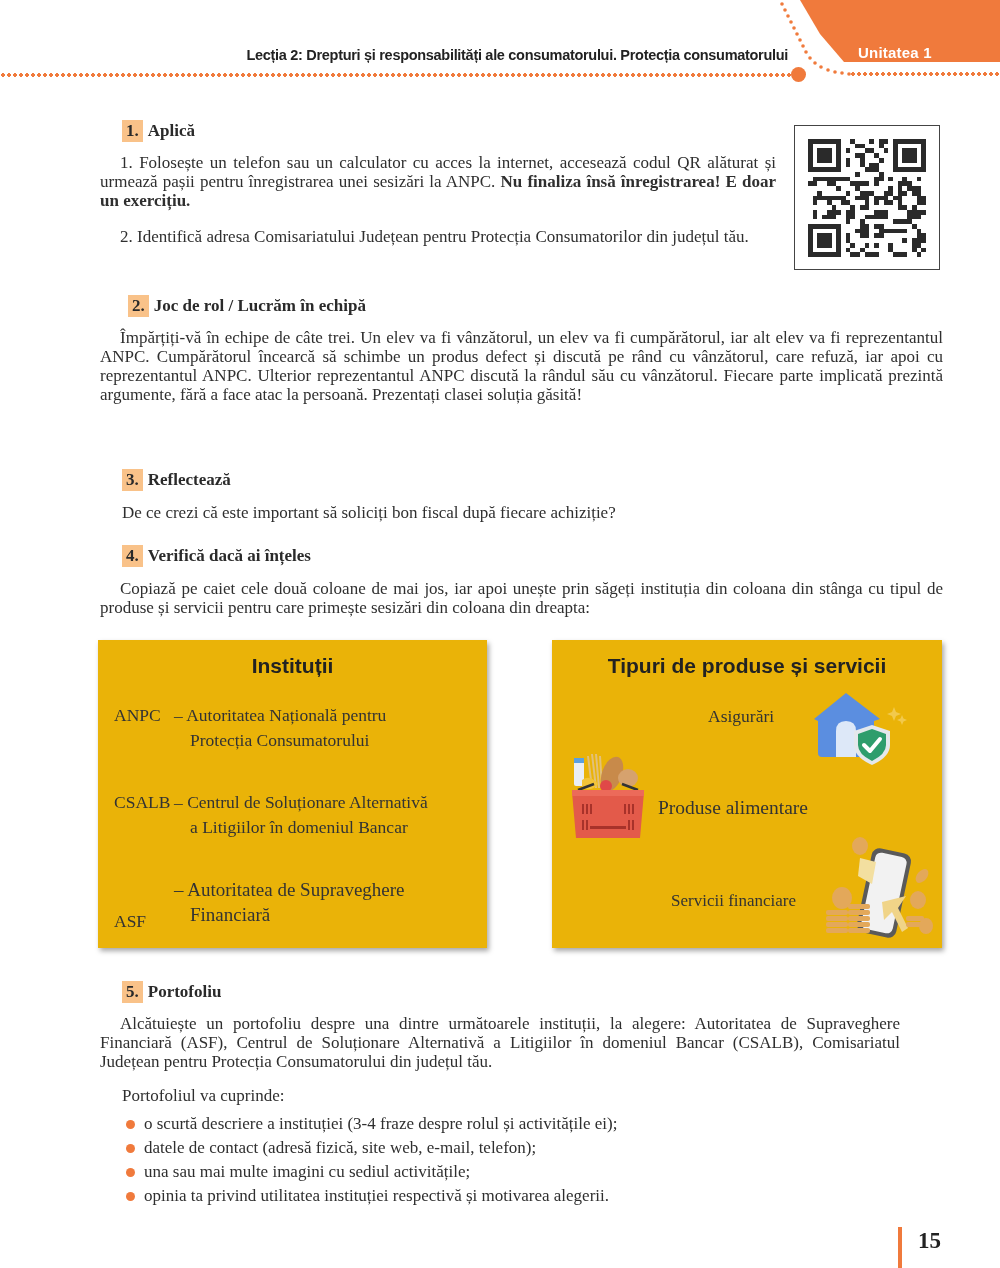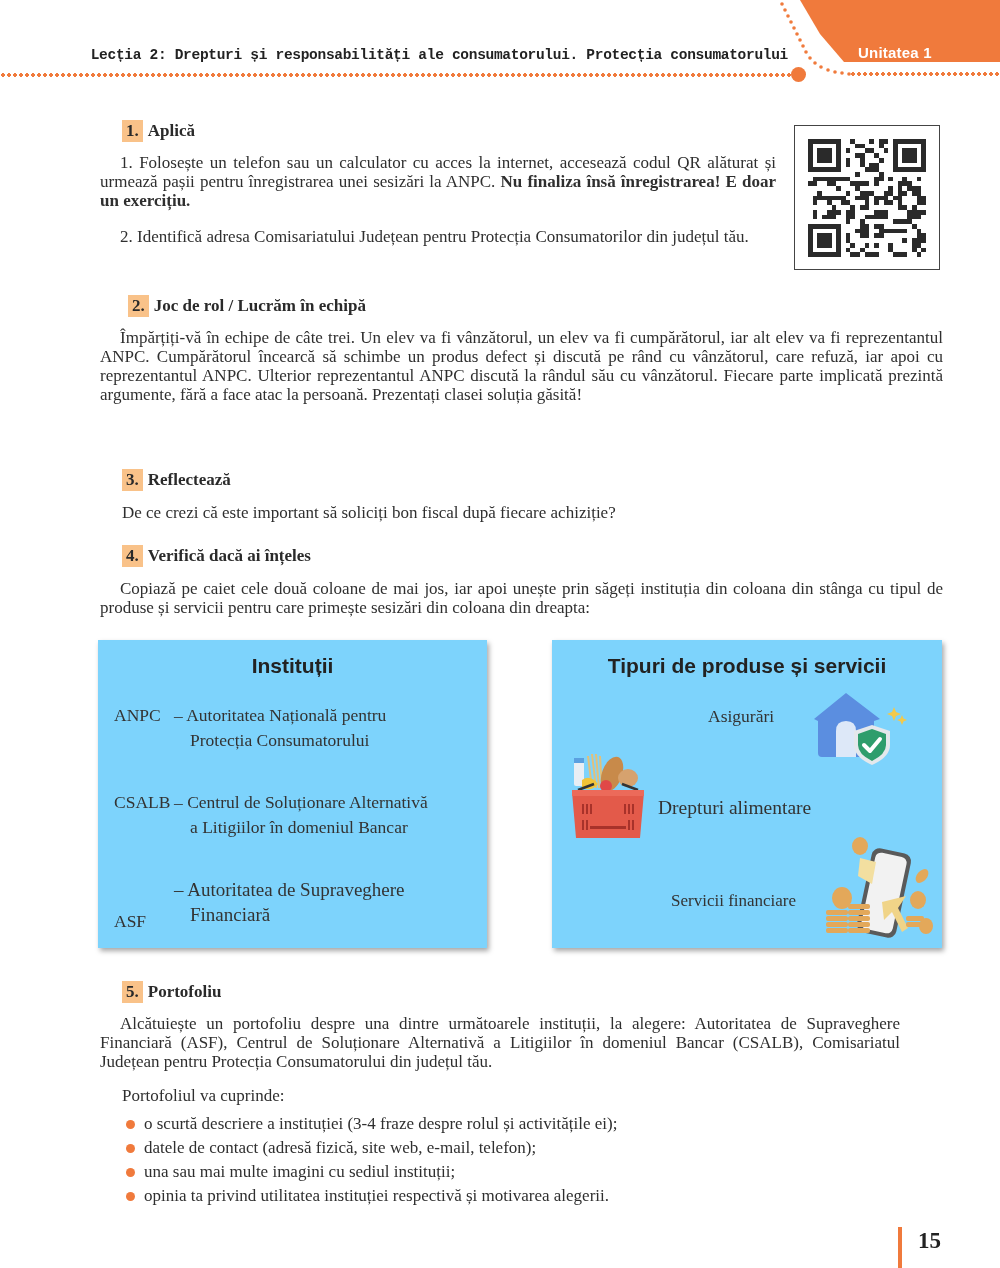--- a/index.html
+++ b/index.html
@@ -14,21 +14,21 @@
     background: #f07a3c;
     clip-path: polygon(0 0, 100% 0, 100% 100%, 44px 100%, 20px 55%, 0 0);
   }
   .unit-label {
     position: absolute; left: 858px; top: 44px; color: #fff;
     font-family: "Liberation Sans", "DejaVu Sans", sans-serif;
     font-weight: bold; font-size: 15px; letter-spacing: 0.2px;
   }
   .lesson-title {
     position: absolute; right: 212px; top: 47px;
-    font-family: Liberation Mono, monospace;
+    font-family: Liberation Sans, sans-serif;
     font-weight: bold; font-size: 14.5px; color: #222; letter-spacing: -0.3px; text-align: right;
   }
   .dot-line {
     position: absolute; top: 73px; height: 4px;
     background-image: radial-gradient(circle, #f07a3c 1.6px, transparent 1.9px);
     background-size: 6px 4px; background-repeat: repeat-x;
   }
   .dot-line.left { left: 0; width: 792px; }
   .dot-line.right { left: 850px; width: 150px; top: 72px; }
   .big-dot {
@@ -51,21 +51,21 @@
   .para .indent { display: inline-block; width: 20px; }
   .para b { font-weight: bold; }
   
   .qr-box {
     position: absolute; left: 794px; top: 125px; width: 146px; height: 145px;
     border: 1.5px solid #444; box-sizing: border-box; background: #fff;
   }
   .qr-box svg { position: absolute; left: 13px; top: 13px; }
   
   .card {
-    position: absolute; background: #7dd3fc;
+    position: absolute; background: #eab308;
     box-shadow: 2px 3px 5px rgba(0,0,0,0.35);
   }
   .card-title {
     position: absolute; left: 0; right: 0; text-align: center;
     font-family: "Liberation Sans", "DejaVu Sans", sans-serif; font-weight: bold;
     font-size: 21px; color: #222;
   }
   .inst-abbr { position: absolute; left: 16px; font-size: 17.5px; color: #333; }
   .inst-full { position: absolute; left: 76px; font-size: 17.5px; line-height: 25px; color: #333; }
   .type-label { position: absolute; font-size: 17.5px; color: #333; }
@@ -195,21 +195,21 @@
       <rect x="56" y="52" width="2" height="10"></rect>
         <rect x="60" y="52" width="2" height="10"></rect>
         <rect x="64" y="52" width="2" height="10"></rect>
       <rect x="14" y="68" width="2" height="10"></rect>
         <rect x="18" y="68" width="2" height="10"></rect>
         <rect x="22" y="74" width="36" height="3"></rect>
       <rect x="60" y="68" width="2" height="10"></rect>
         <rect x="64" y="68" width="2" height="10"></rect>
     </g>
   </svg>
-  <div class="type-label big" style="left:106px; top:157px;">Drepturi alimentare</div>
+  <div class="type-label big" style="left:106px; top:157px;">Produse alimentare</div>
 
   <div class="type-label" style="left:119px; top:251px; font-size:17px;">Servicii financiare</div>
   <svg style="position:absolute; left:270px; top:196px;" width="112" height="108" viewBox="0 0 112 108">
     <ellipse cx="38" cy="10" rx="8" ry="9" fill="#e3a85a"></ellipse>
     <rect x="42" y="14" width="40" height="86" rx="8" transform="rotate(12 62 57)" fill="#5a5a5a"></rect>
     <rect x="46" y="18" width="32" height="78" rx="6" transform="rotate(12 62 57)" fill="#f2f2f2"></rect>
     <path d="M38 22 L54 26 L50 48 L36 40 Z" fill="#f3dfa0"></path>
     <path d="M60 66 L84 60 L76 72 L86 92 L80 96 L70 76 L62 84 Z" fill="#f0d488"></path>
     <g fill="#e3a85a">
       <ellipse cx="20" cy="62" rx="10" ry="11"></ellipse>
@@ -234,18 +234,18 @@
 <div class="ex-head" style="top:981px;">
   <span class="ex-num">5.</span><span>Portofoliu</span>
 </div>
 <div class="para" style="left:100px; top:1014px; width:800px;">
   <span class="indent"></span><span>Alcătuiește un portofoliu despre una dintre următoarele instituții, la alegere: Autoritatea de Supraveghere Financiară (ASF), Centrul de Soluționare Alternativă a Litigiilor în domeniul Bancar (CSALB), Comisariatul Județean pentru Protecția Consumatorului din județul tău.</span>
 </div>
 <div class="para" style="left:122px; top:1086px;">Portofoliul va cuprinde:</div>
 <ul class="bullets">
   <li><span class="bullet-dot"></span><span>o scurtă descriere a instituției (3-4 fraze despre rolul și activitățile ei);</span></li>
   <li><span class="bullet-dot"></span><span>datele de contact (adresă fizică, site web, e-mail, telefon);</span></li>
-  <li><span class="bullet-dot"></span><span>una sau mai multe imagini cu sediul instituții;</span></li>
+  <li><span class="bullet-dot"></span><span>una sau mai multe imagini cu sediul activitățile;</span></li>
   <li><span class="bullet-dot"></span><span>opinia ta privind utilitatea instituției respectivă și motivarea alegerii.</span></li>
 </ul>
 
 <div class="page-bar"></div>
 <div class="page-num">15</div>
 
 </body></html>

